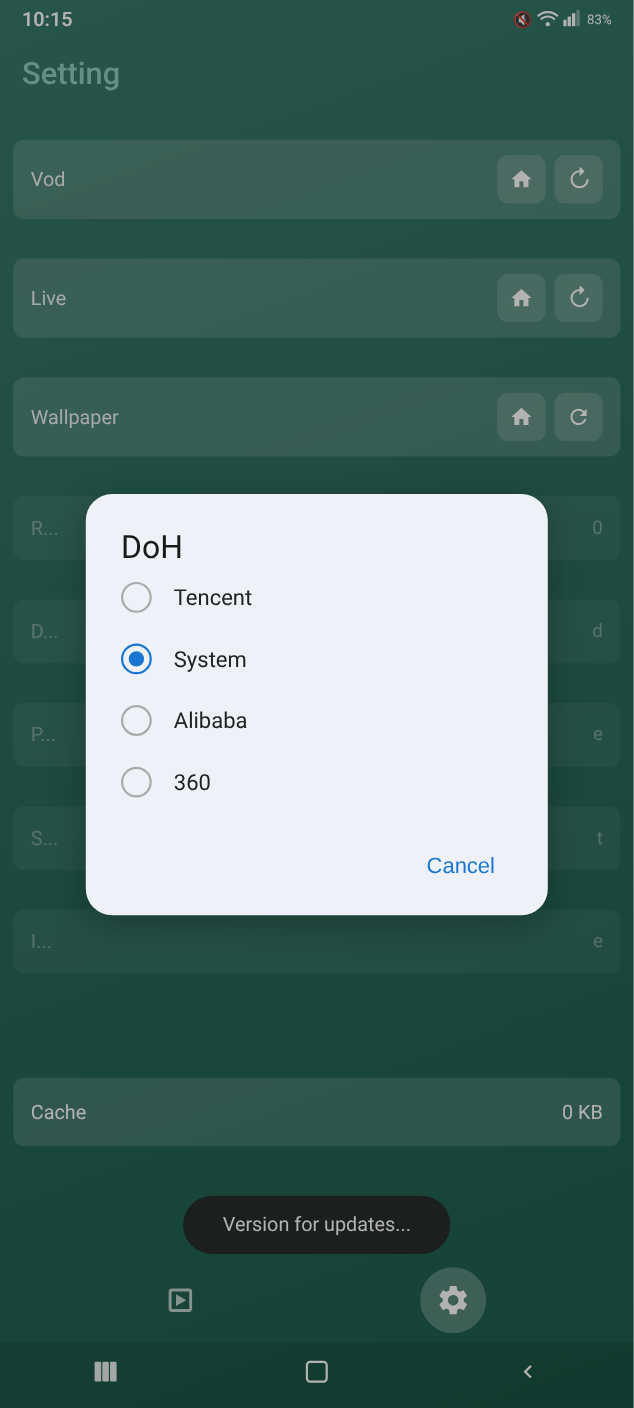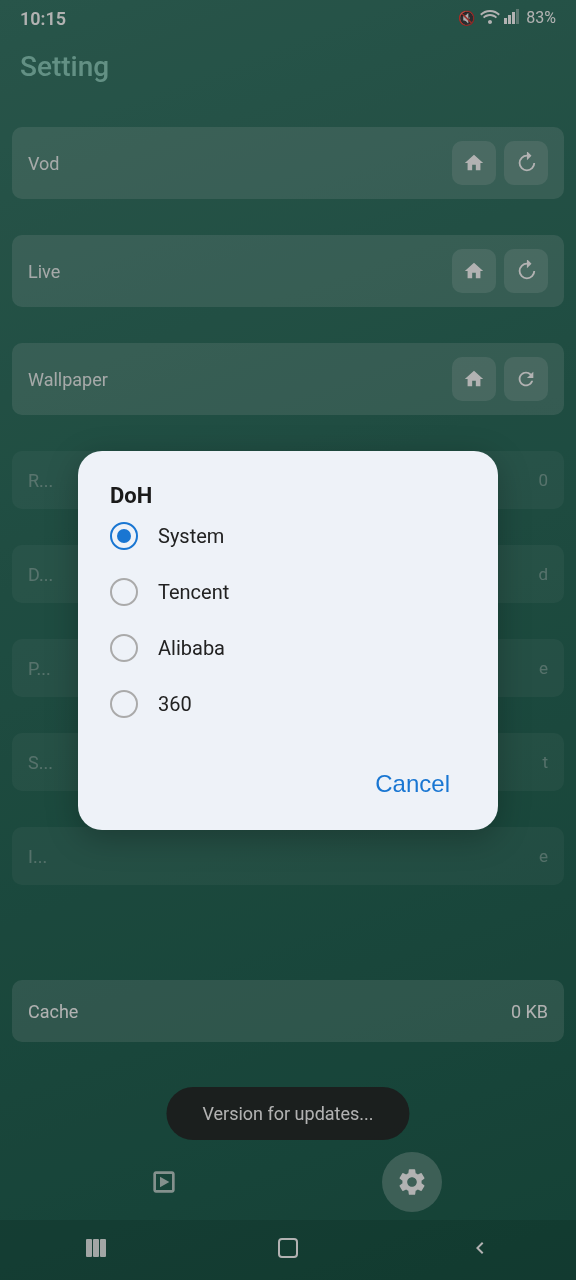--- a/index.html
+++ b/index.html
@@ -186,22 +186,22 @@
 
     .modal {
       background: #eef2f8;
       border-radius: 24px;
       width: 420px;
       padding: 32px 32px 24px 32px;
       box-shadow: 0 8px 32px rgba(0,0,0,0.25);
     }
 
     .modal-title {
-      font-size: 22px;
-      font-weight: 700;
+      font-size: 29px;
+      font-weight: 400;
       color: #1a1a1a;
     }
 
     .radio-option {
       display: flex;
       align-items: center;
       gap: 20px;
       padding: 14px 0;
       cursor: pointer;
     }
@@ -235,21 +235,21 @@
 
     .modal-actions {
       display: flex;
       justify-content: flex-end;
       margin-top: 20px;
       padding-top: 10px;
     }
 
     .cancel-btn {
       color: #1976d2;
-      font-size: 24px;
+      font-size: 20px;
       font-weight: 500;
       background: none;
       border: none;
       cursor: pointer;
       padding: 8px 16px;
     }
   </style>
 </head>
 <body>
 
@@ -263,21 +263,21 @@
       </svg>
     </span>
     <span>
       <svg width="18" height="16" viewBox="0 0 18 16" fill="white">
         <rect x="0" y="10" width="3" height="6"></rect>
         <rect x="4" y="7" width="3" height="9"></rect>
         <rect x="8" y="4" width="3" height="12"></rect>
         <rect x="12" y="1" width="3" height="15" opacity="0.4"></rect>
       </svg>
     </span>
-    <span style="color:white;font-size:16px;">83%</span>
+    <span style="color:white;font-size:12px;">83%</span>
   </div>
 </div>
 
 <div class="page-title">Setting</div>
 
 <div class="settings-list">
 
   <div class="setting-row">
     <span class="row-label">Vod</span>
     <div class="row-icons">
@@ -348,29 +348,29 @@
     <span class="row-label">I...</span>
     <span class="row-value">e</span>
   </div>
 </div>
 
 <div class="modal-overlay">
   <div class="modal">
     <div class="modal-title">DoH</div>
 
     <div class="radio-option">
+      <div class="radio-circle"></div>
+      <span class="radio-label">Tencent</span>
+    </div>
+
+    <div class="radio-option">
       <div class="radio-circle selected">
         <div class="radio-inner"></div>
       </div>
       <span class="radio-label">System</span>
-    </div>
-
-    <div class="radio-option">
-      <div class="radio-circle"></div>
-      <span class="radio-label">Tencent</span>
     </div>
 
     <div class="radio-option">
       <div class="radio-circle"></div>
       <span class="radio-label">Alibaba</span>
     </div>
 
     <div class="radio-option">
       <div class="radio-circle"></div>
       <span class="radio-label">360</span>

